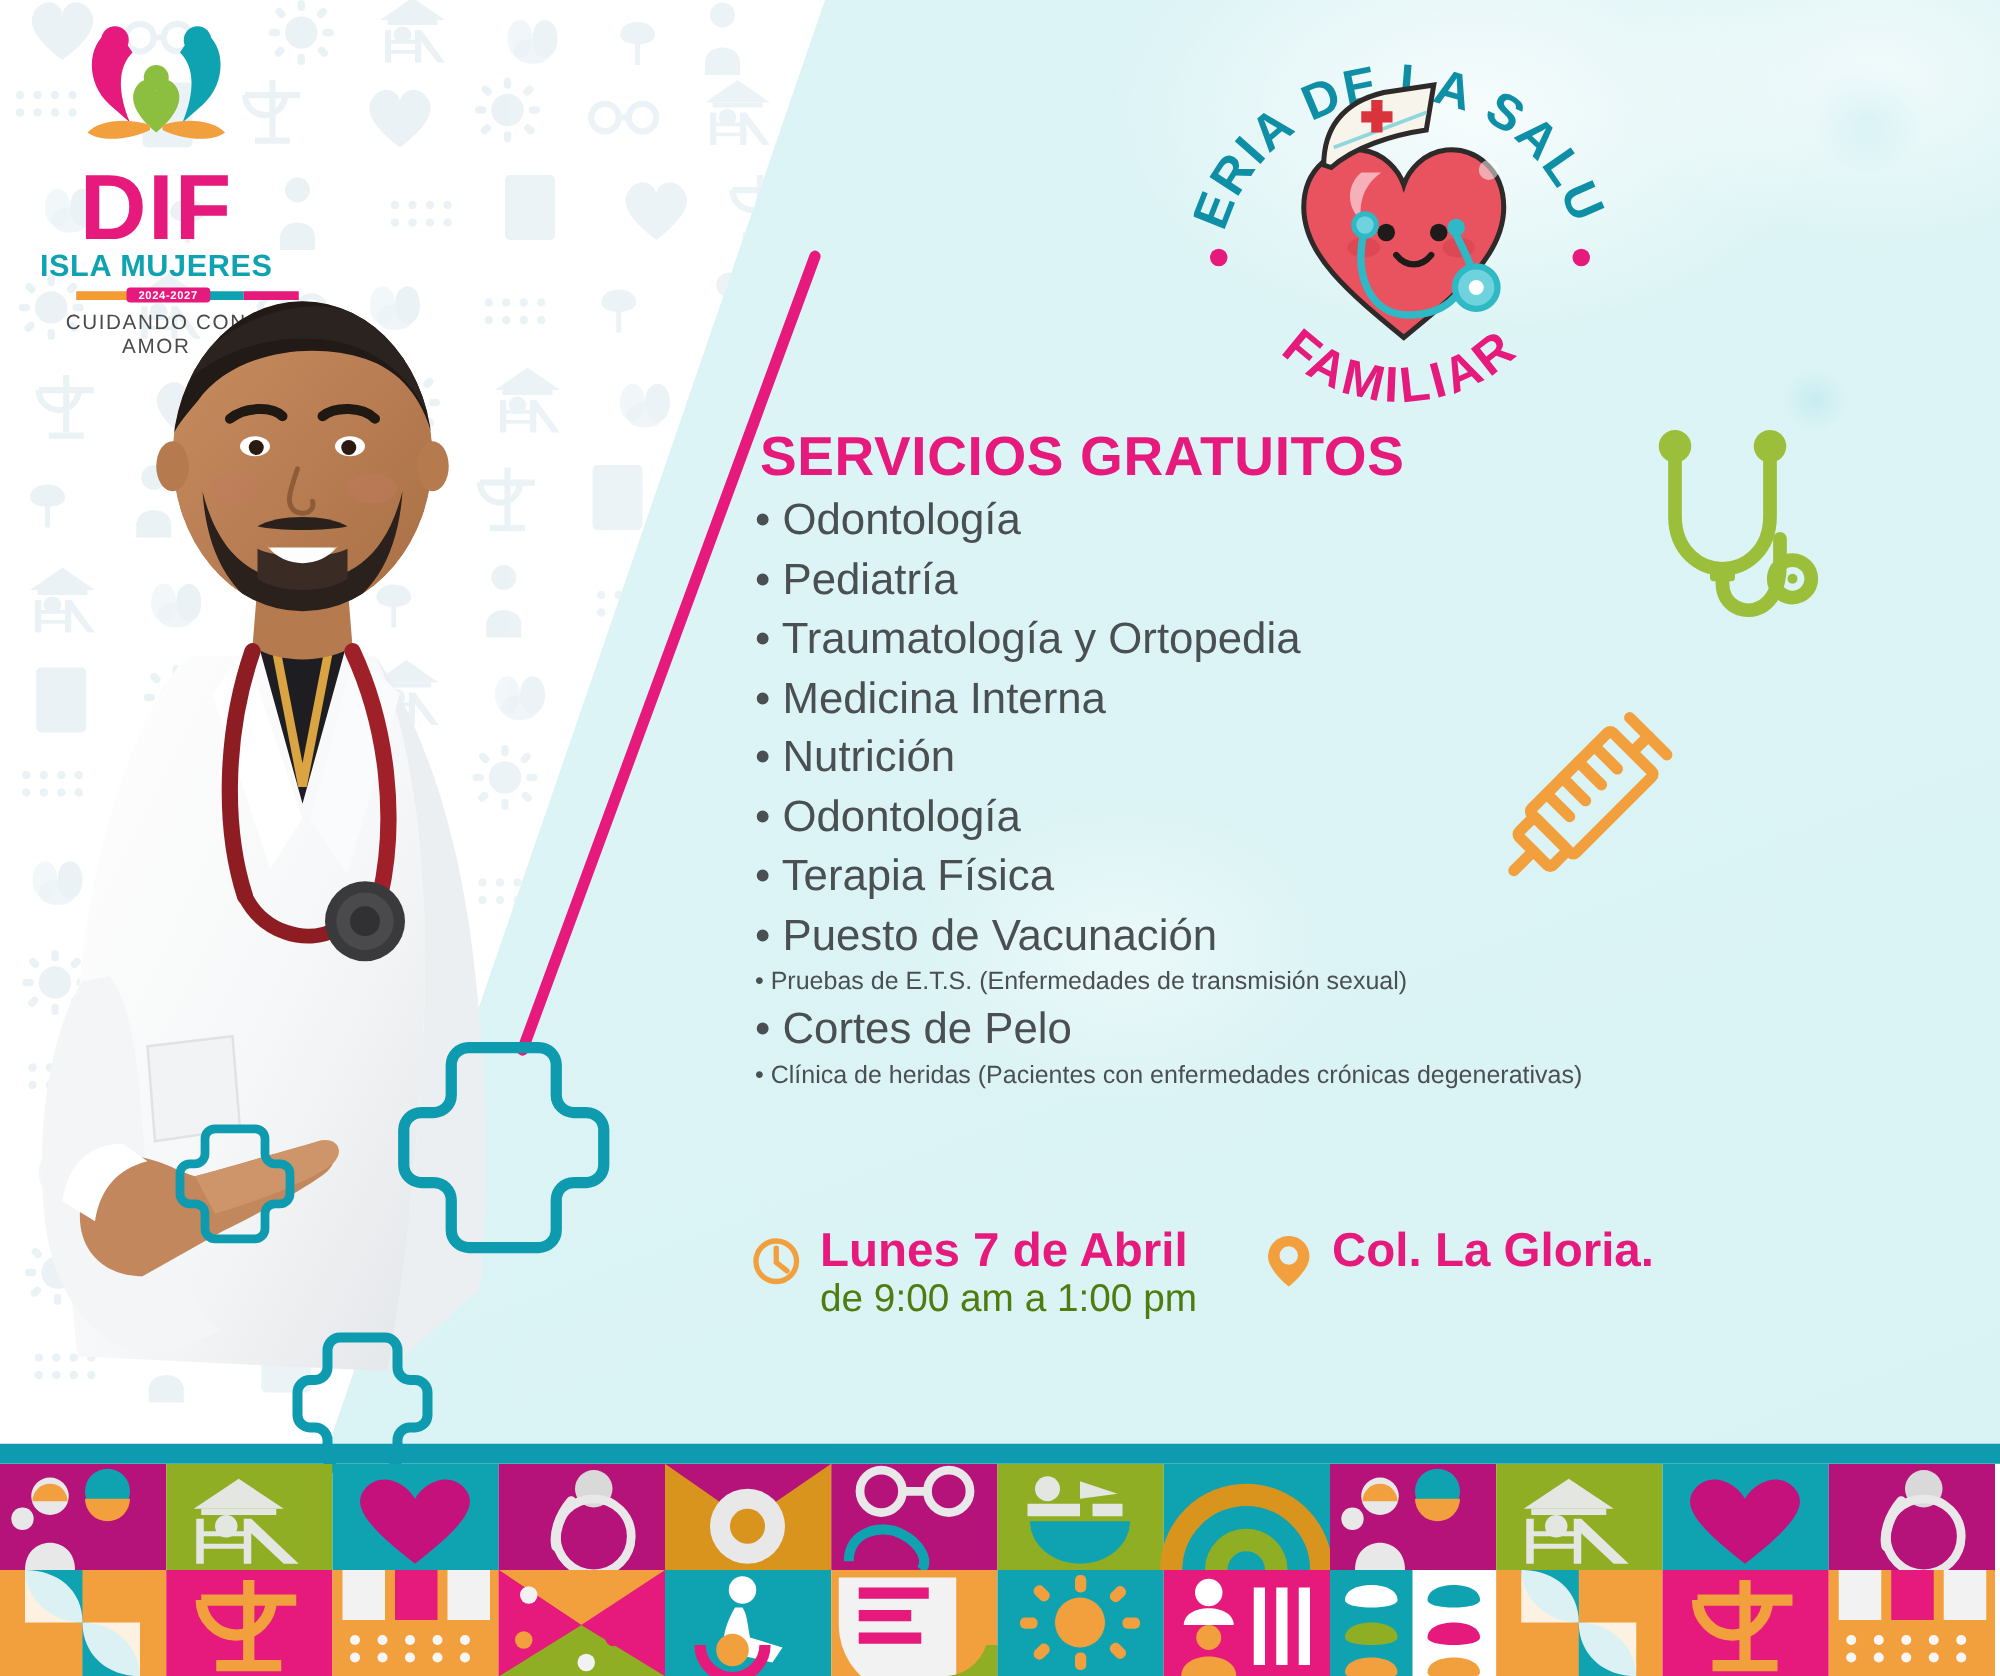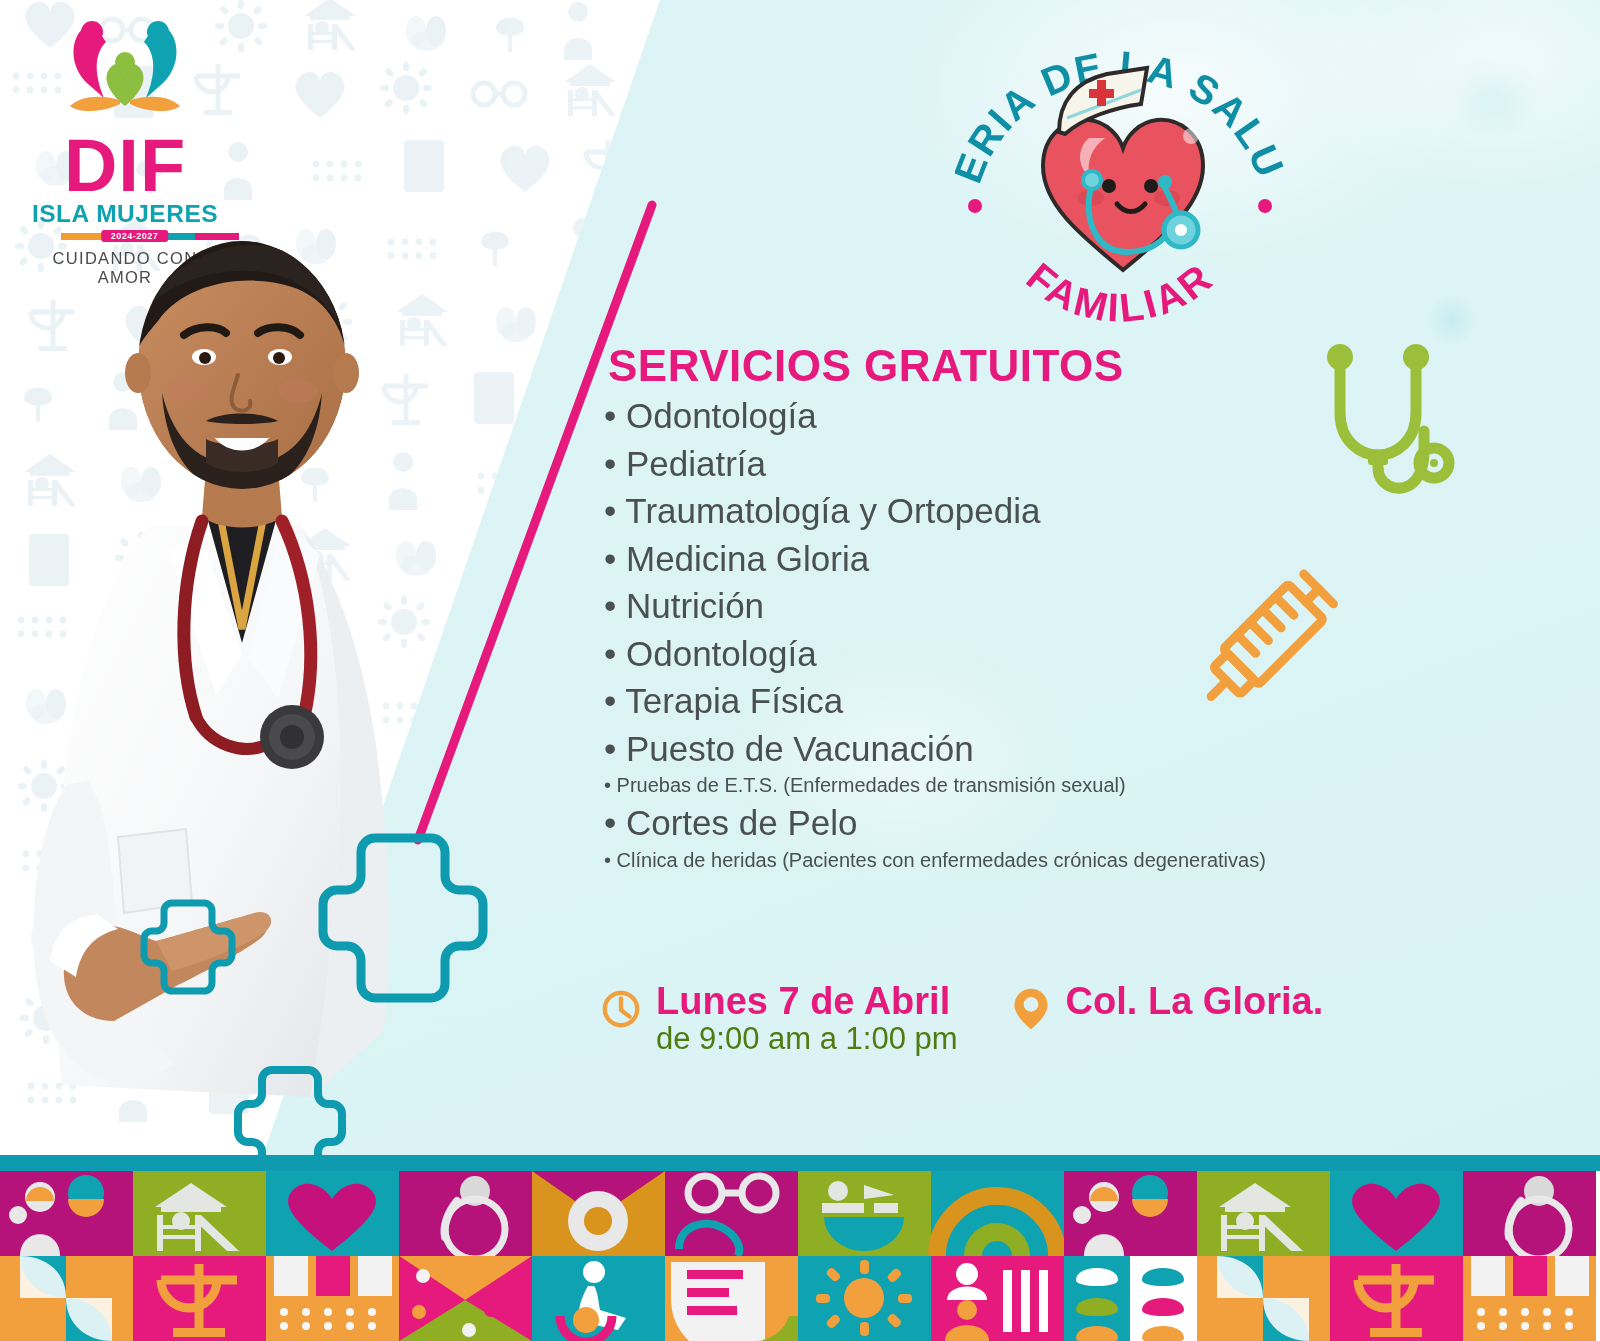--- a/index.html
+++ b/index.html
@@ -502,21 +502,21 @@
       <path d="M42 10 H78 A10 10 0 0 1 88 20 V34 A10 10 0 0 0 98 44 H102 A10 10 0 0 1 112 54 V72 A10 10 0 0 1 102 82 H98 A10 10 0 0 0 88 92 V106 A10 10 0 0 1 78 116 H42 A10 10 0 0 1 32 106 V92 A10 10 0 0 0 22 82 H18 A10 10 0 0 1 8 72 V54 A10 10 0 0 1 18 44 H22 A10 10 0 0 0 32 34 V20 A10 10 0 0 1 42 10Z" fill="none" stroke="#0e9aaf" stroke-width="8"></path>
     </svg>
   </div>
 
   <div class="content">
     <div class="heading">SERVICIOS GRATUITOS</div>
     <ul class="services">
       <li class="s-lg">• Odontología</li>
       <li class="s-lg">• Pediatría</li>
       <li class="s-lg">• Traumatología y Ortopedia</li>
-      <li class="s-lg">• Medicina Gloria</li>
+      <li class="s-lg">• Medicina Interna</li>
       <li class="s-lg">• Nutrición</li>
       <li class="s-lg">• Odontología</li>
       <li class="s-lg">• Terapia Física</li>
       <li class="s-lg">• Puesto de Vacunación</li>
       <li class="s-md">• Pruebas de E.T.S. (Enfermedades de transmisión sexual)</li>
       <li class="s-lg">• Cortes de Pelo</li>
       <li class="s-md">• Clínica de heridas (Pacientes con enfermedades crónicas degenerativas)</li>
     </ul>
   </div>
 

